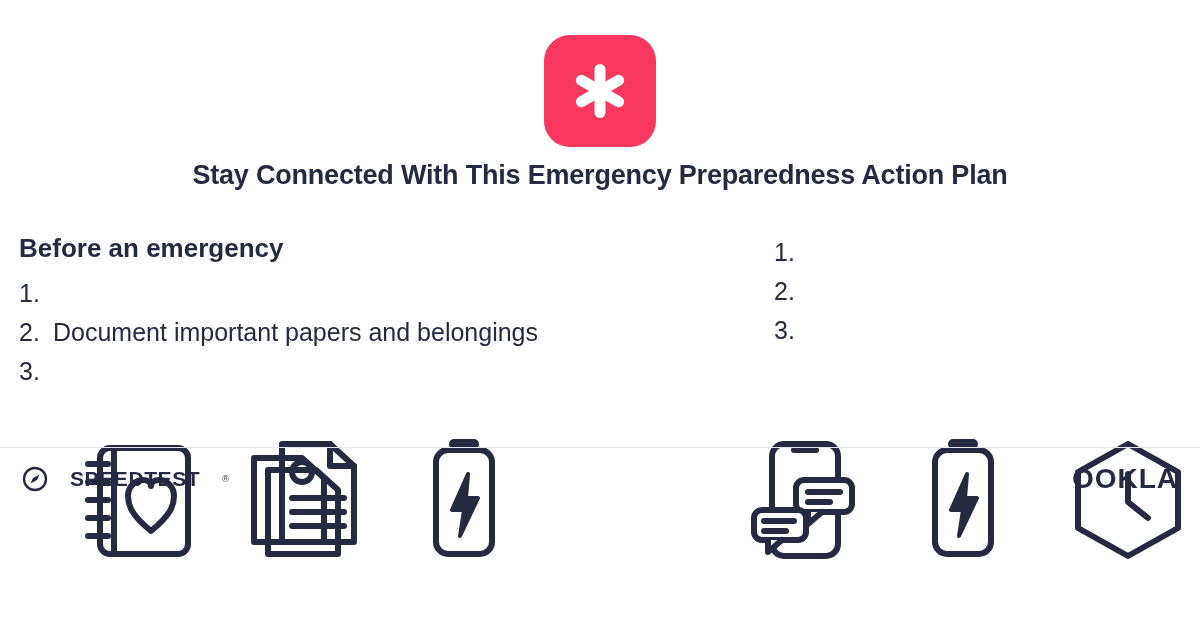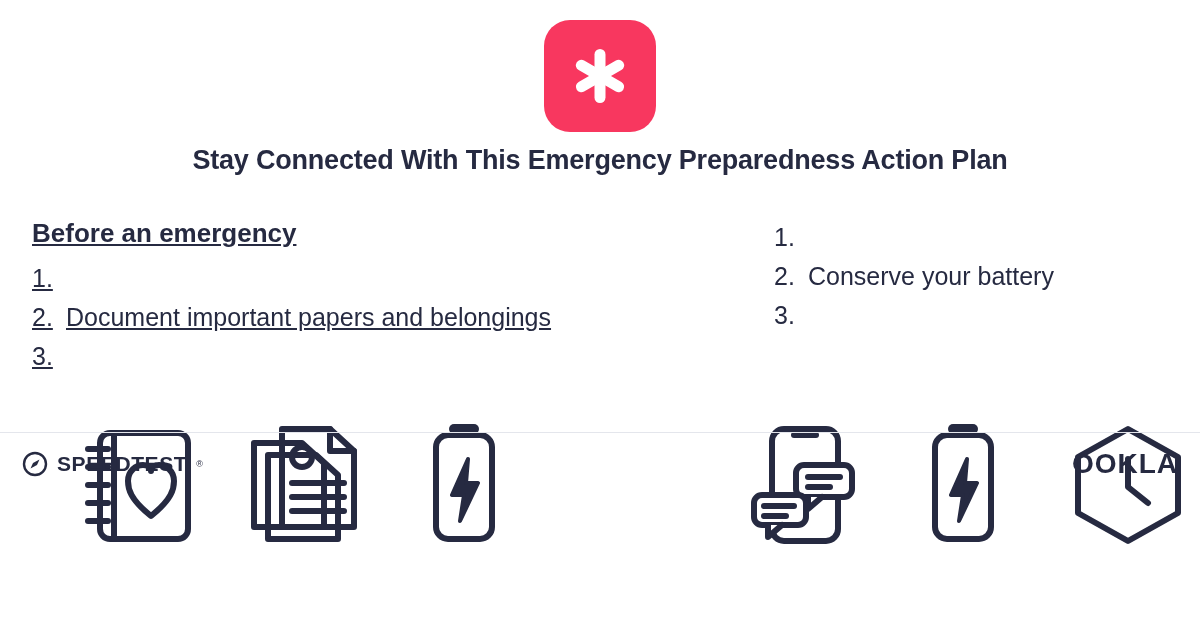--- a/index.html
+++ b/index.html
@@ -12,20 +12,21 @@
     background: #ffffff;
     font-family: "Liberation Sans", sans-serif;
     color: #262a41;
     overflow: hidden;
     position: relative;
   }
   .page {
     position: relative;
     width: 1200px;
     height: 494px;
+    margin-top: 15px;
   }
 
   
   .badge-wrap {
     position: absolute;
     top: 20px;
     left: 0;
     width: 1200px;
     display: flex;
     justify-content: center;
@@ -59,22 +60,21 @@
     top: 218px;
     left: 0;
     width: 1200px;
     display: flex;
   }
   .col {
     box-sizing: border-box;
   }
   .col-left {
     width: 750px;
-    padding-left: 32px;
-    text-decoration: underline;
+    padding-left: 19px;
   }
   .col-right {
     width: 450px;
     padding-left: 24px;
   }
   .col-title {
     font-size: 26px;
     font-weight: bold;
     color: #262a41;
     margin-bottom: 10px;
@@ -132,21 +132,21 @@
     border-top: 1px solid #e4e6ec;
     display: flex;
     align-items: center;
     justify-content: space-between;
     padding: 0 22px;
     box-sizing: border-box;
   }
   .brand {
     display: flex;
     align-items: center;
-    gap: 9px;
+    gap: 22px;
   }
   .brand-name {
     font-size: 21px;
     font-weight: bold;
     letter-spacing: 0.6px;
     color: #262a41;
   }
   .brand-tm {
     font-size: 9px;
     vertical-align: super;
@@ -197,21 +197,20 @@
       </ol>
     </div>
 
     <div class="col col-right">
       <ol class="list">
         <li>
           <span class="num">1.</span>
         </li>
         <li>
           <span class="num">2.</span>
-          <span>Conserve your battery</span>
         </li>
         <li>
           <span class="num">3.</span>
         </li>
       </ol>
     </div>
 
   </div>
 
   <div class="icons-left">

